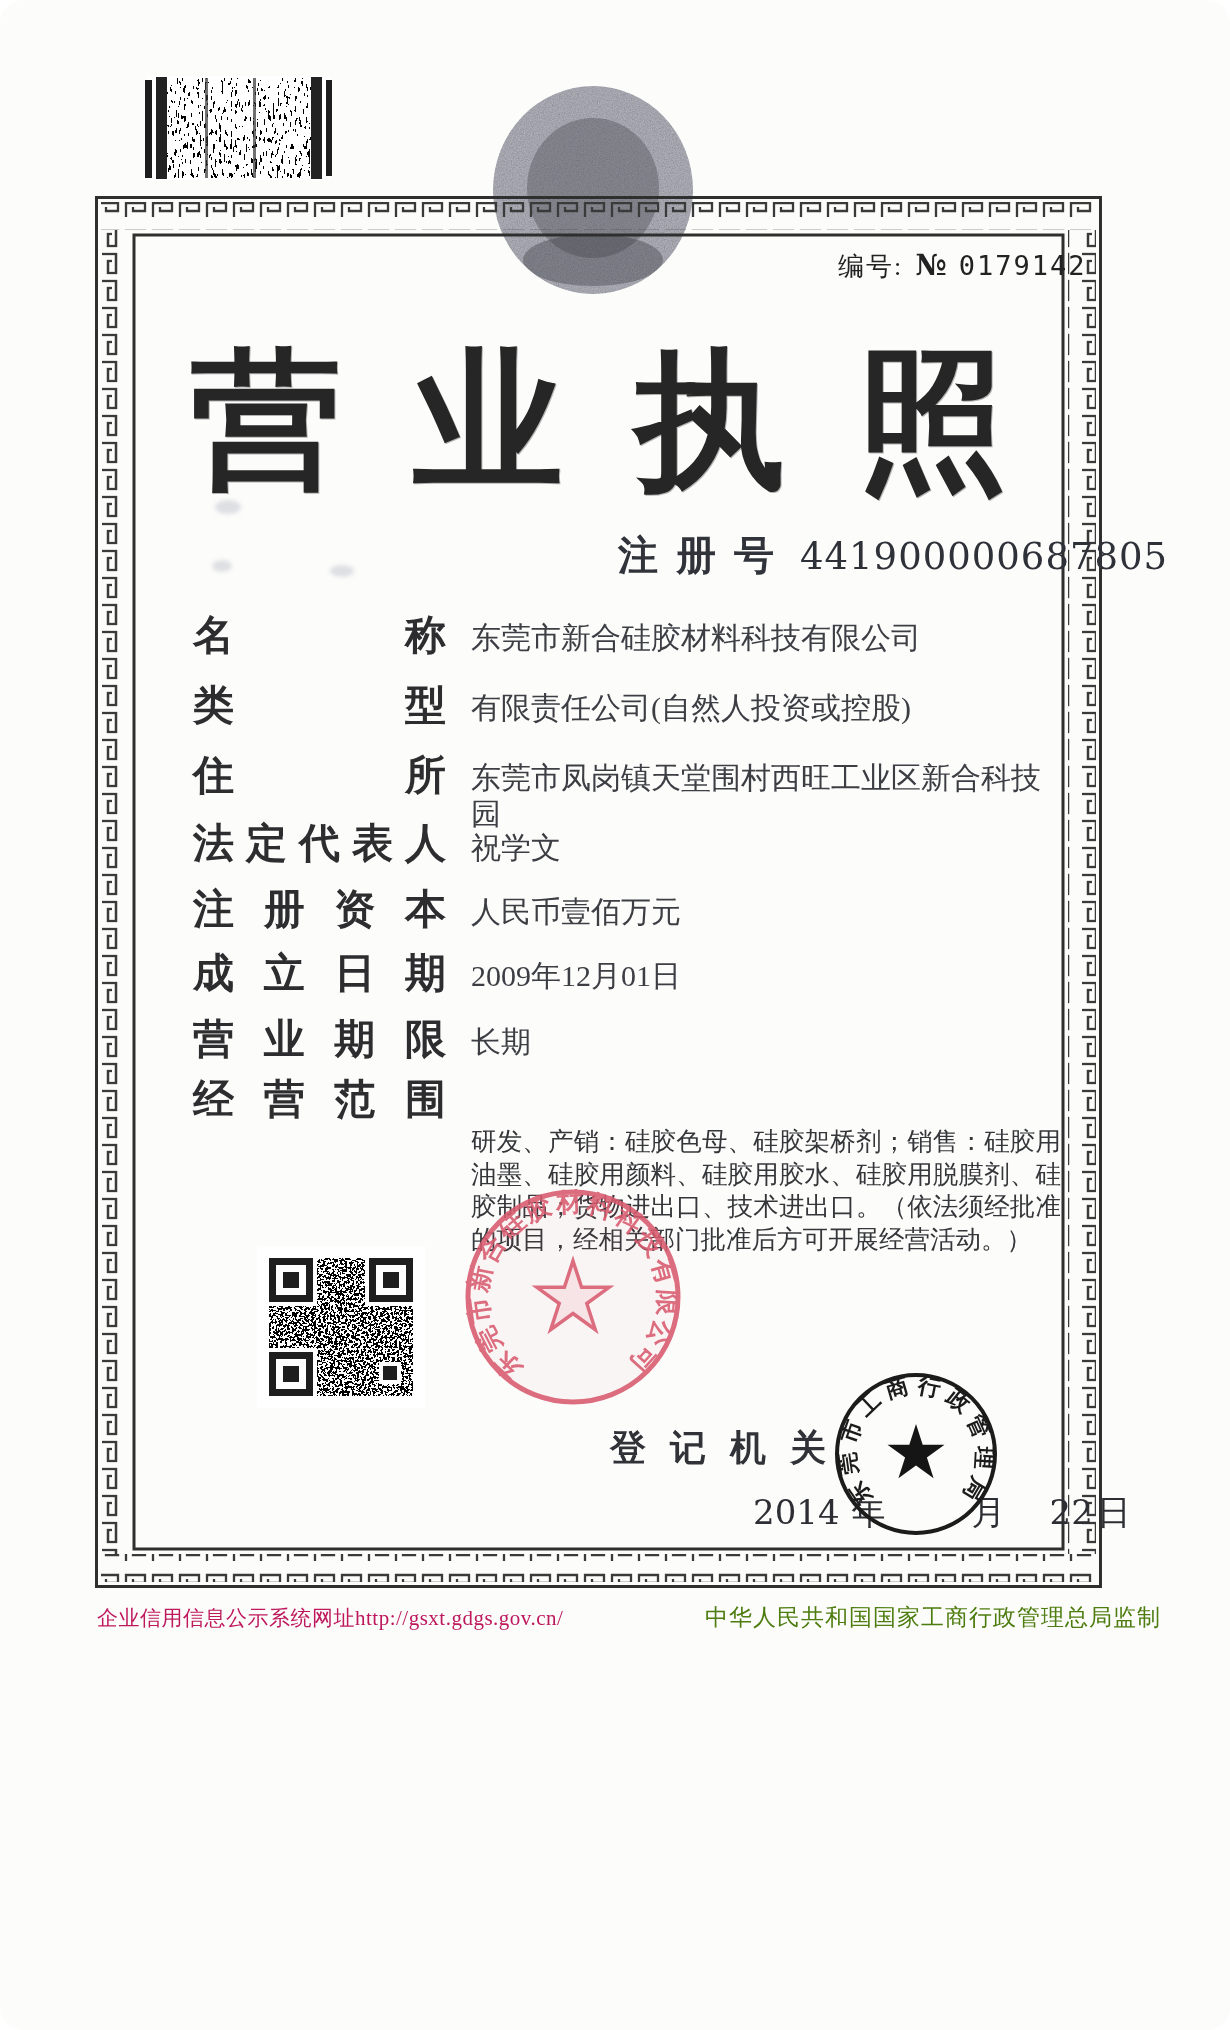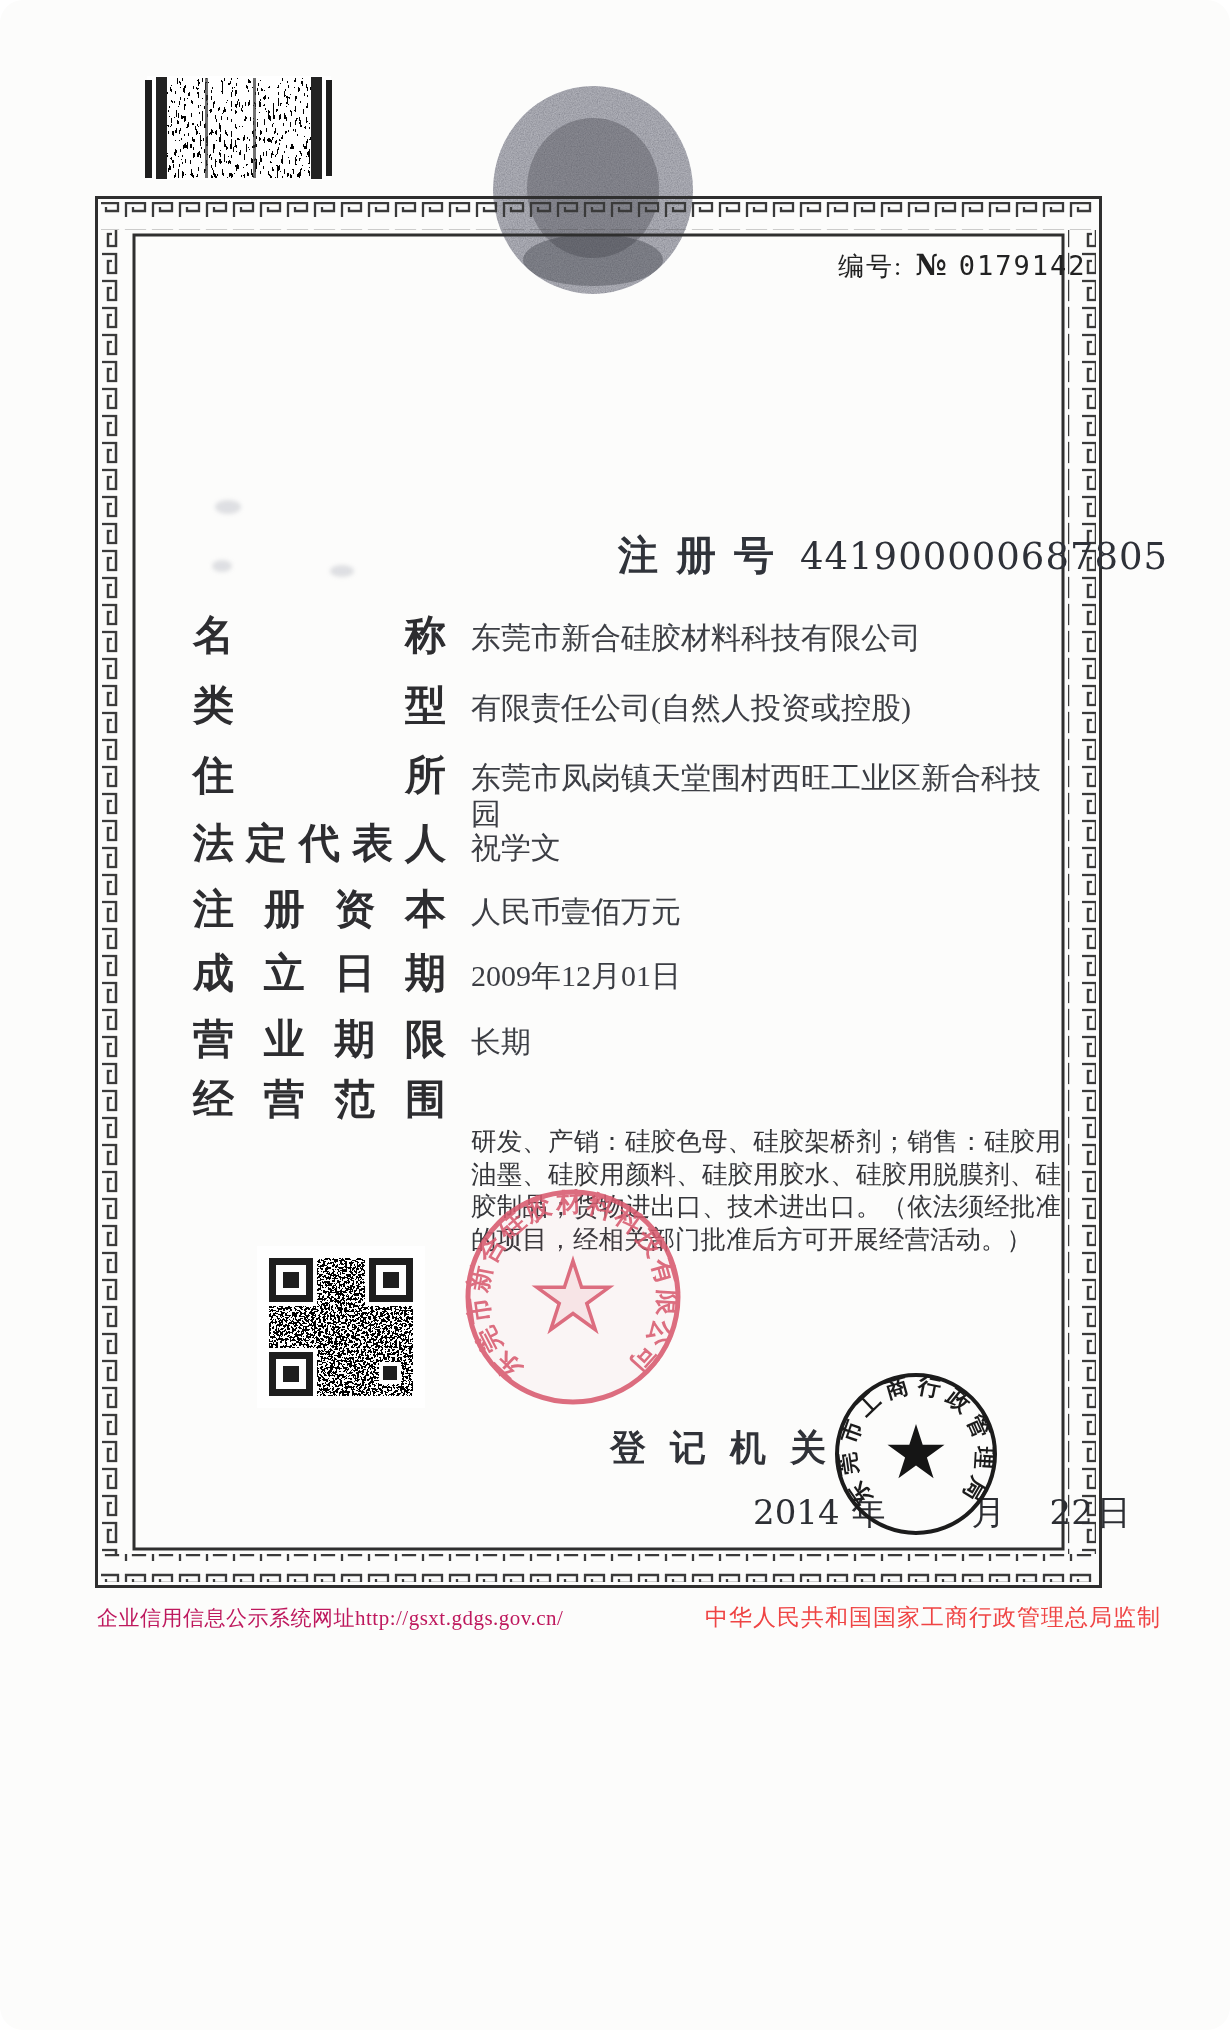--- a/index.html
+++ b/index.html
@@ -33,21 +33,21 @@
   .registry { left:610px; top:1424px; font-size:36px; font-weight:600; letter-spacing:24px; color:#303238; z-index:4; }
   .dateline { left:753px; top:1490px; display:flex; align-items:baseline; font-size:34px; color:#2c2e33; z-index:3; }
   .dateline .num { font-family:"DejaVu Serif", serif; }
   .dateline .u1 { margin-left:12px; }
   .dateline .u2 { margin-left:86px; }
   .dateline .d  { margin-left:44px; }
   .dateline .u3 { margin-left:4px; }
 
   
   .footer-left  { left:97px;  top:1604px; font-size:21px; color:#be185d; letter-spacing:0.5px; }
-  .footer-right { left:705px; top:1602px; font-size:23px; color:#ef4444; letter-spacing:1px; }
+  .footer-right { left:705px; top:1602px; font-size:23px; color:#4d7c0f; letter-spacing:1px; }
 
   svg { display:block; }
   .seal-red   { z-index:5; opacity:0.88; }
   .seal-black { z-index:6; }
   .smudge { background:rgba(120,125,140,.22); filter:blur(2px); border-radius:50%; }
 </style>
 </head>
 <body>
 
 <div class="page">
@@ -126,20 +126,21 @@
     <rect x="6" y="34" width="28" height="1324" fill="url(#meanderV)"></rect>
     <rect x="973" y="34" width="28" height="1324" fill="url(#meanderV)"></rect>
   </svg>
 
   <div class="abs serial">
     <span class="cjk">编号:</span>
     <span class="nosym">№</span>
     <span class="digits">0179142</span>
   </div>
 
+  <div class="abs title">营业执照</div>
 
   <div class="abs smudge" style="left:215px; top:500px; width:26px; height:14px;"></div>
   <div class="abs smudge" style="left:212px; top:560px; width:20px; height:12px;"></div>
   <div class="abs smudge" style="left:330px; top:565px; width:24px; height:12px;"></div>
 
   <div class="abs regno">
     <span class="lab">注册号</span>
     <span class="num">441900000687805</span>
   </div>
 

